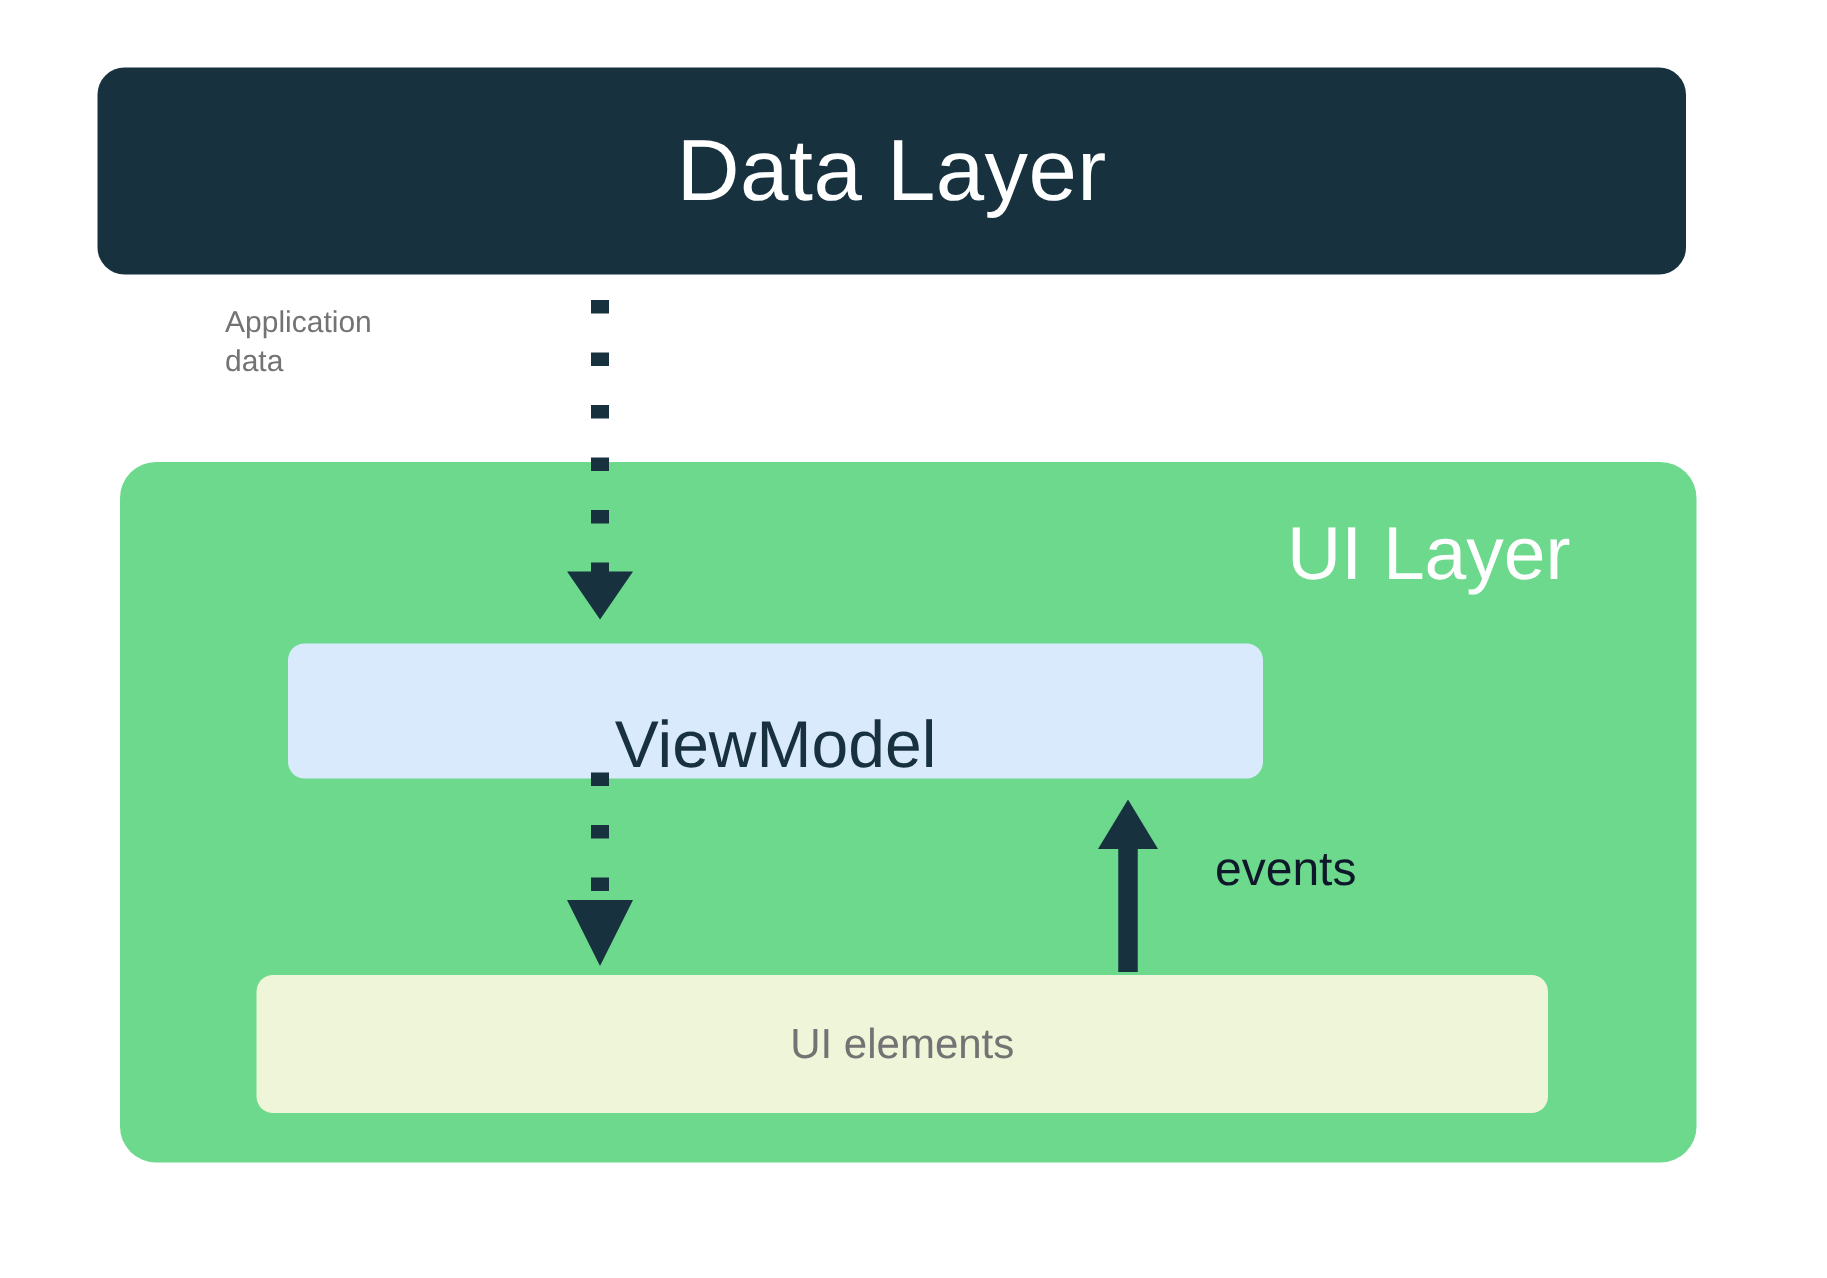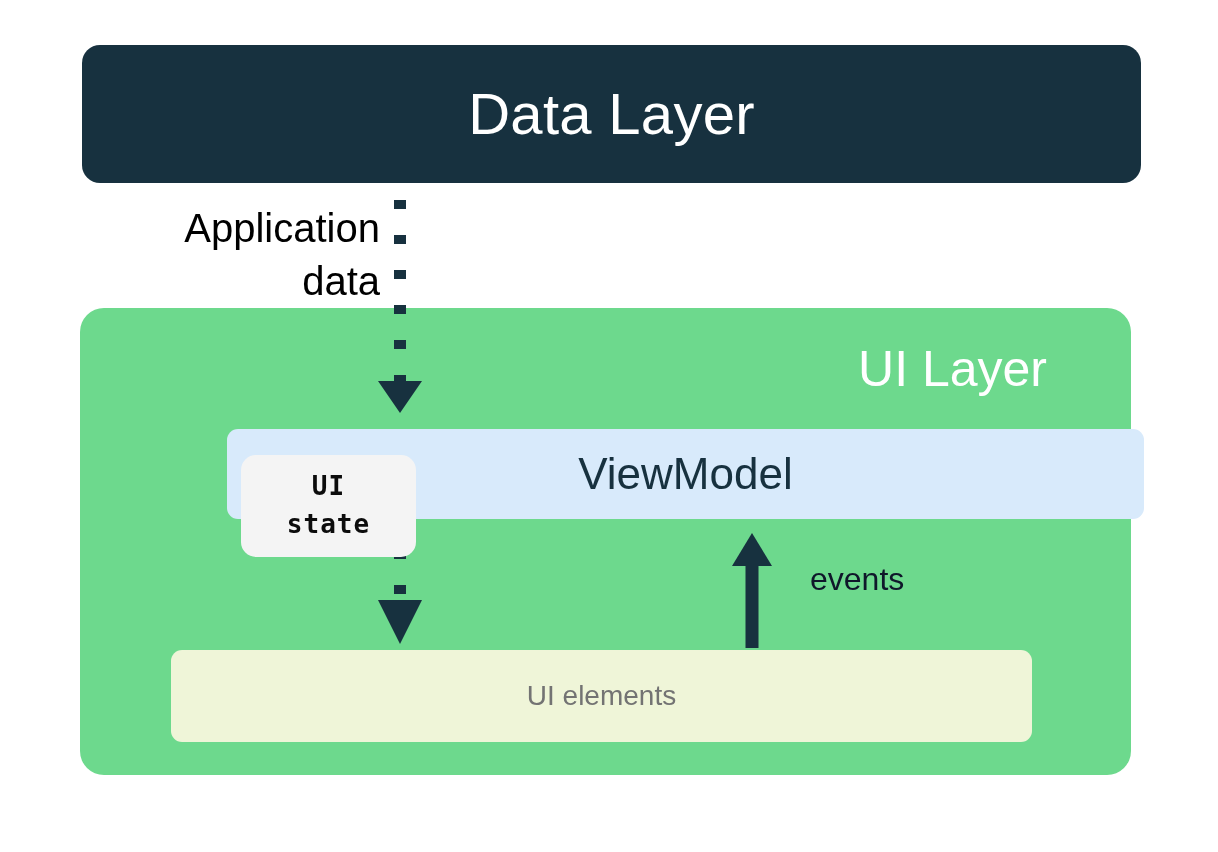--- a/index.html
+++ b/index.html
@@ -15,21 +15,21 @@
     position: relative;
     width: 1218px;
     height: 852px;
     background: #ffffff;
     overflow: hidden;
   }
 
   
   .data-layer {
     position: absolute;
-    left: 82px;
+    left: 65px;
     top: 45px;
     width: 1059px;
     height: 138px;
     background: #17313F;
     border-radius: 18px;
     display: flex;
     align-items: center;
     justify-content: center;
   }
   .data-layer-label {
@@ -39,23 +39,23 @@
     letter-spacing: 0.3px;
     line-height: 1;
   }
 
   
   .app-data-label {
     position: absolute;
     left: 150px;
     top: 202px;
     width: 230px;
-    text-align: right;
-    color: #000000;
-    font-size: 40px;
+    text-align: left;
+    color: #737373;
+    font-size: 20px;
     line-height: 1.32;
     white-space: pre-line;
   }
 
   
   .ui-layer {
     position: absolute;
     left: 80px;
     top: 308px;
     width: 1051px;
@@ -70,28 +70,27 @@
     color: #ffffff;
     font-size: 50px;
     line-height: 1;
   }
 
   
   .viewmodel-box {
     position: absolute;
     left: 192px;
     top: 429px;
-    width: 917px;
+    width: 650px;
     height: 90px;
     background: #D8EAFB;
     border-radius: 11px;
     display: flex;
-    align-items: center;
-    justify-content: center;
-    margin-left: 35px;
+    align-items: flex-end;
+    justify-content: center;
   }
   .viewmodel-label {
     color: #17313F;
     font-size: 44px;
     line-height: 1;
   }
 
   
   .ui-state-badge {
     position: absolute;
@@ -187,24 +186,20 @@
     <g>
       <line x1="752" y1="648" x2="752" y2="560" stroke="#17313F" stroke-width="13" stroke-linecap="butt"></line>
       <polygon points="732,566 772,566 752,533" fill="#17313F"></polygon>
     </g>
   </svg>
 
   <div class="viewmodel-box">
     <span class="viewmodel-label">ViewModel</span>
   </div>
 
-  <div class="ui-state-badge">
-    <span class="ui-state-line">UI</span>
-    <span class="ui-state-line">state</span>
-  </div>
 
   <div class="ui-elements-box">
     <span class="ui-elements-label">UI elements</span>
   </div>
 
   <div class="events-label">events</div>
 
 </div>
 
 </body></html>

